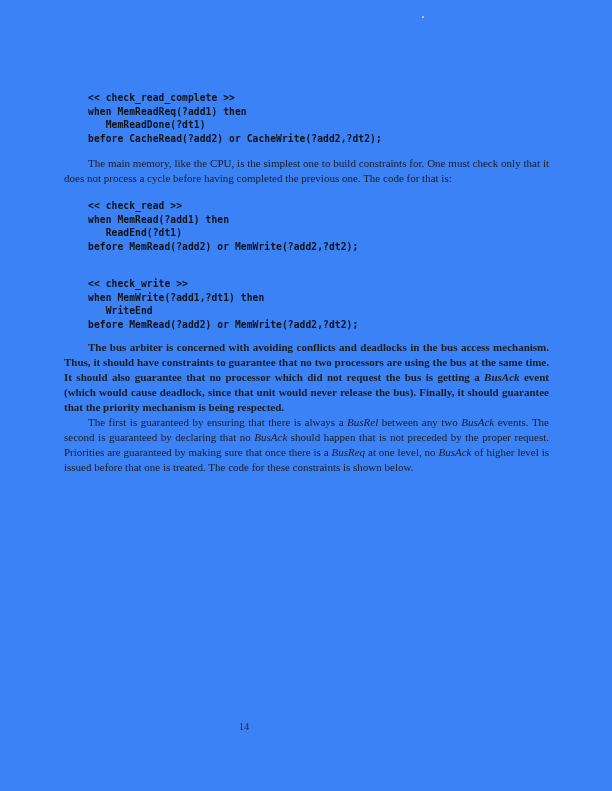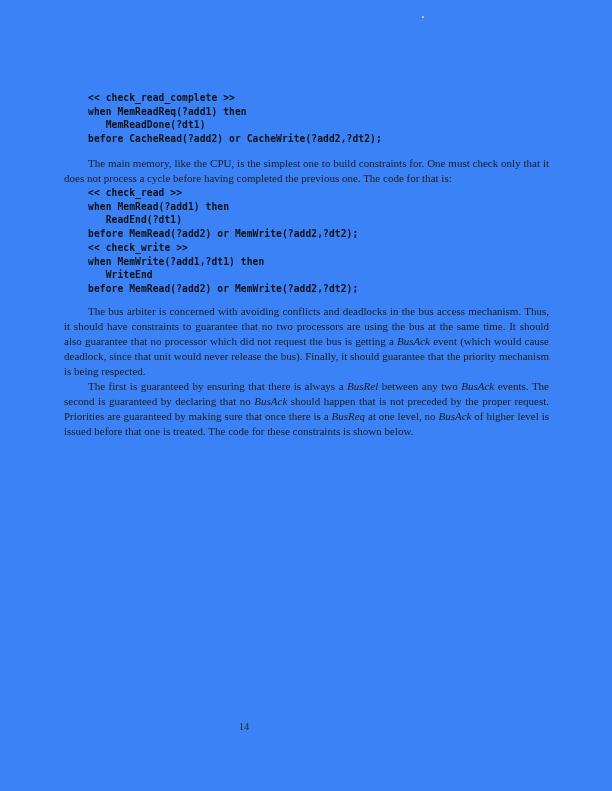--- a/index.html
+++ b/index.html
@@ -35,23 +35,23 @@
     font-family: "DejaVu Sans Mono", monospace;
     font-size: 9.6px;
     line-height: 13.5px;
     font-weight: 600;
     white-space: pre;
     color: #121212;
     letter-spacing: 0.1px;
   }
   .it { font-style: italic; }
   .mt11 { margin-top: 11px; }
-  .mt13 { margin-top: 0; }
-  .mt135 { margin-top: 1px; }
-  .mt9  { margin-top: 9px; }
+  .mt13 { margin-top: 13px; }
+  .mt135 { margin-top: 24px; }
+  .mt9  { margin-top: 9px; font-weight: bold; }
   .pageno {
     position: absolute;
     top: 721px;
     left: 0;
     width: 488px;
     text-align: center;
     font-size: 10.5px;
     color: #2a2a2a;
   }
   .speck {

